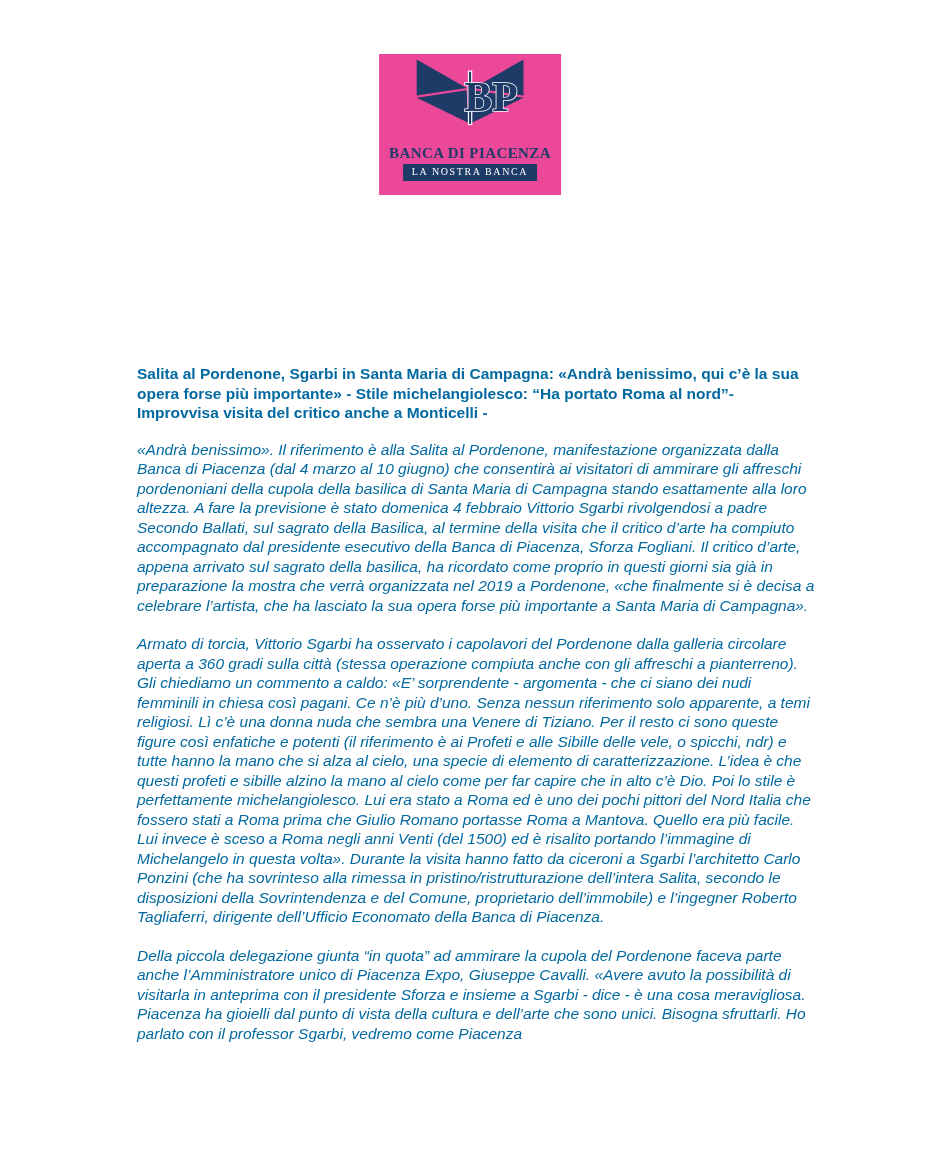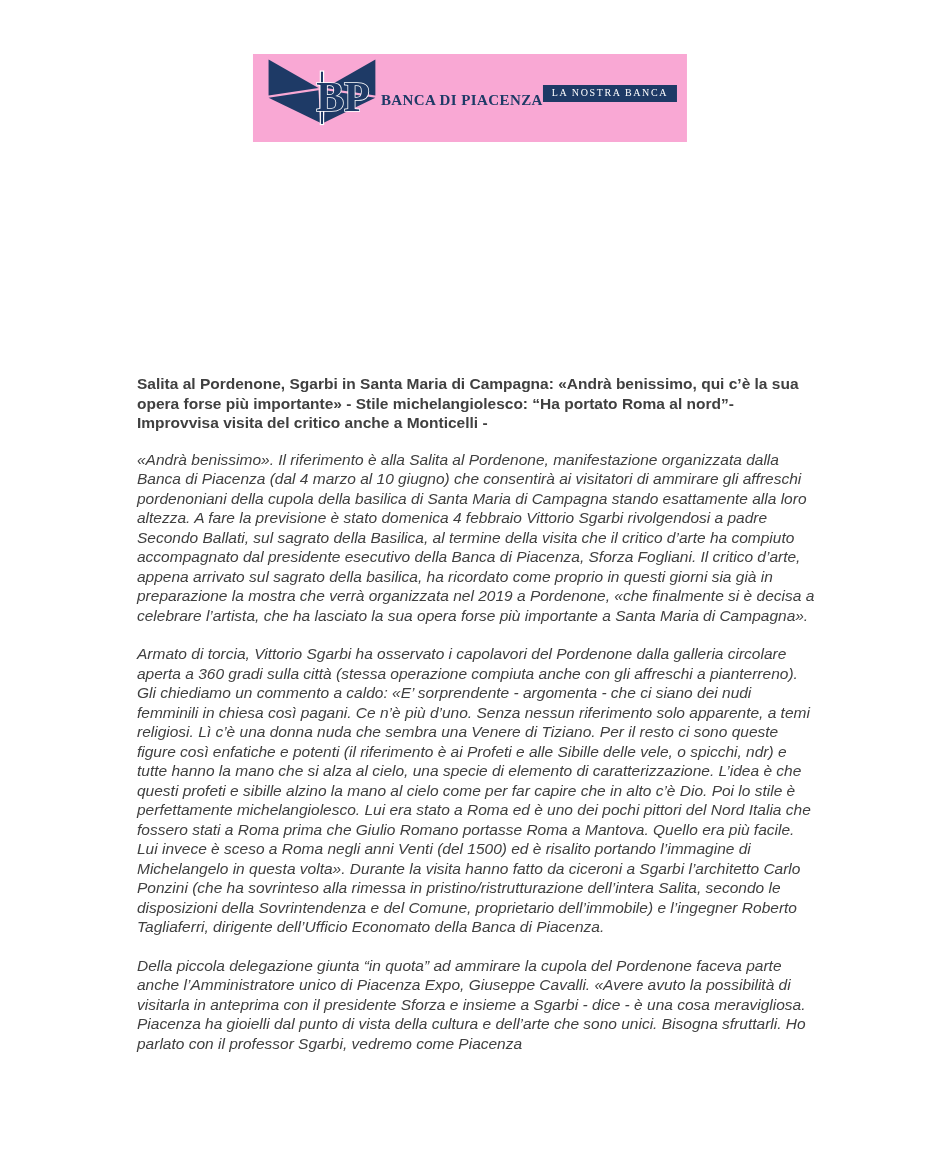--- a/index.html
+++ b/index.html
@@ -13,24 +13,24 @@
     overflow: hidden;
   }
 
   
   .logo-block {
     position: absolute;
     top: 54px;
     left: 50%;
     transform: translateX(-50%);
     display: flex;
-    flex-direction: row;
+    flex-direction: column;
     align-items: center;
     padding: 2px 10px 14px 10px;
-    background: #f9a8d4;
+    background: #ec4899;
     justify-content: flex-end;
   }
   .logo-mark { width: 118px; height: 72px; display: block; }
   .bank-name {
     margin-top: 18px;
     font-family: "Liberation Serif", "DejaVu Serif", serif;
     font-weight: bold;
     font-size: 15px;
     letter-spacing: 0.4px;
     color: #1e3a66;
@@ -46,23 +46,23 @@
     letter-spacing: 1.6px;
     line-height: 1;
     padding: 3px 9px 4px 9px;
     white-space: nowrap;
   }
 
   
   .content {
     position: absolute;
     left: 137px;
-    top: 374px;
+    top: 364px;
     width: 678px;
-    color: #404040;
+    color: #0369a1;
     font-size: 15.5px;
     line-height: 19.5px;
     text-align: left;
   }
   .headline {
     font-size: 15.5px;
     line-height: 19.5px;
     font-weight: bold;
     margin: 0 0 17px 0;
   }

